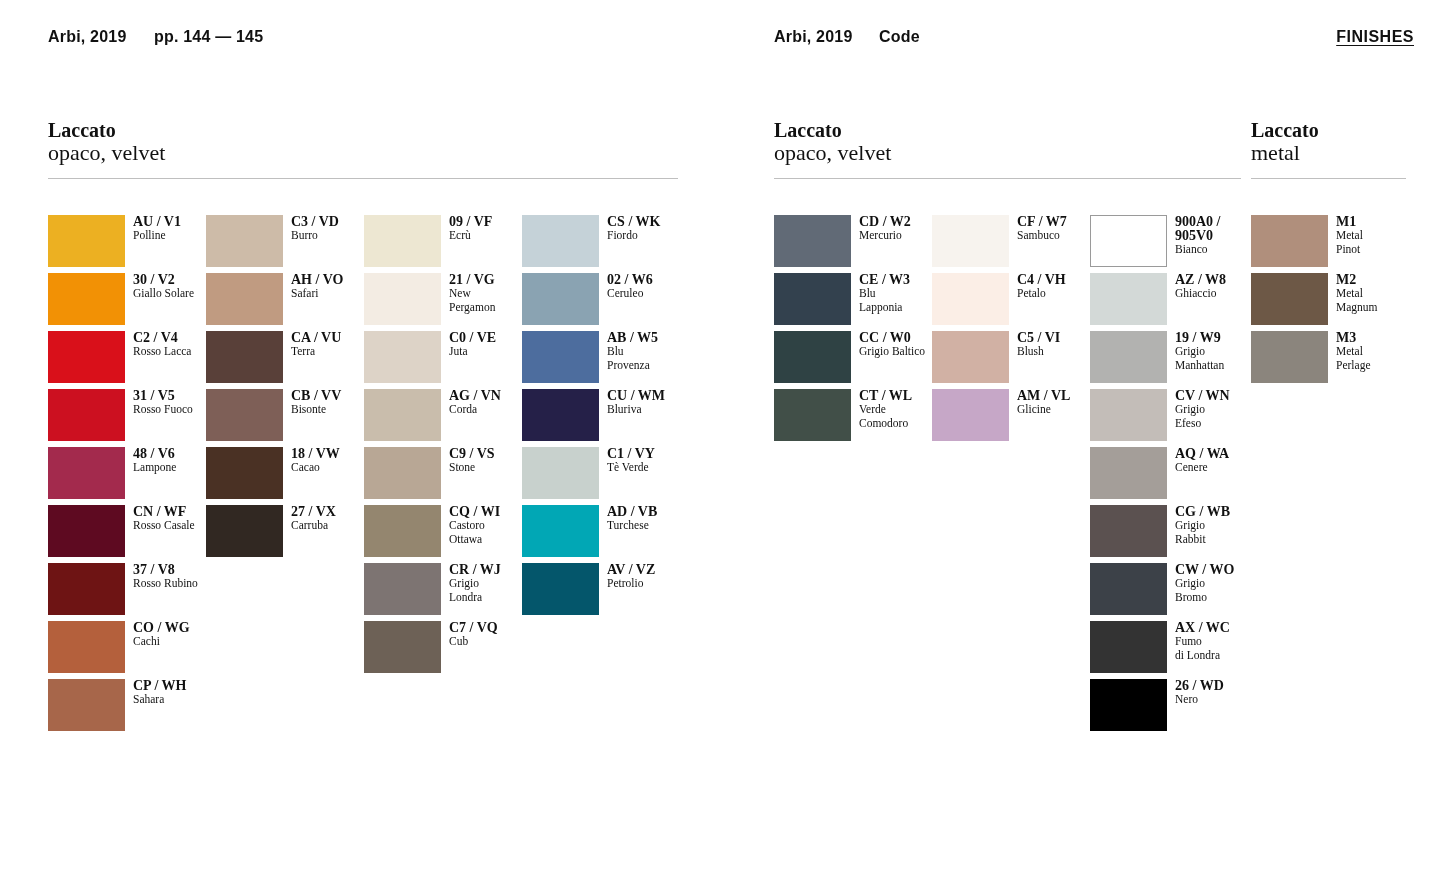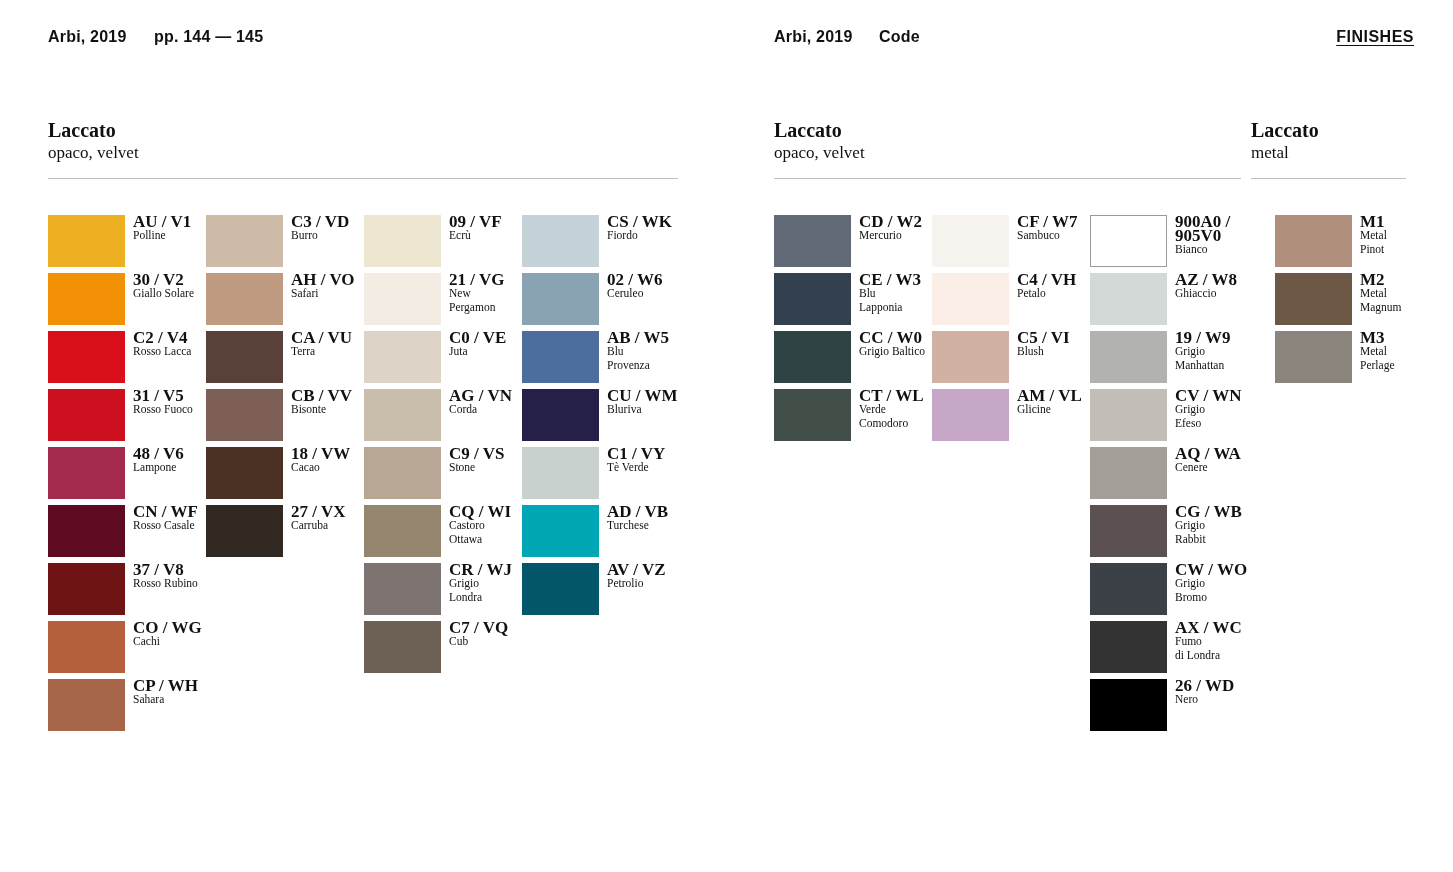--- a/index.html
+++ b/index.html
@@ -52,41 +52,41 @@
     font-family: "Liberation Serif", "DejaVu Serif", serif;
     font-weight: bold;
     font-size: 20px;
     line-height: 24px;
     margin: 0;
     color: #111111;
   }
   .section-sub {
     font-family: "Liberation Serif", "DejaVu Serif", serif;
     font-weight: normal;
-    font-size: 17px;
+    font-size: 22px;
     line-height: 21px;
     margin: 0;
     color: #111111;
   }
   .rule {
     border-top: 1px solid #bfbfbf;
     margin-top: 15px;
   }
 
   
   .columns {
     display: flex;
     margin-top: 36px;
     align-items: flex-start;
   }
   .swatch-col {
     width: 158px;
     flex: 0 0 158px;
   }
-  .swatch-col.metal { width: 155px; flex: 0 0 155px; margin-left: 24px; }
+  .swatch-col.metal { width: 155px; flex: 0 0 155px; }
 
   .swatch-row {
     display: flex;
     align-items: flex-start;
     height: 58px;
   }
   .chip {
     width: 77px;
     height: 52px;
     flex: 0 0 77px;
@@ -95,21 +95,21 @@
     border: 1px solid #9a9a9a;
   }
   .chip-text {
     margin-left: 8px;
     padding-top: 0px;
     line-height: 13.8px;
   }
   .chip-code {
     font-family: "Liberation Serif", "DejaVu Serif", serif;
     font-weight: bold;
-    font-size: 17px;
+    font-size: 14px;
     white-space: pre-line;
     color: #111111;
   }
   .chip-name {
     font-family: "Liberation Serif", "DejaVu Serif", serif;
     font-weight: normal;
     font-size: 11.5px;
     white-space: pre-line;
     color: #111111;
   }

